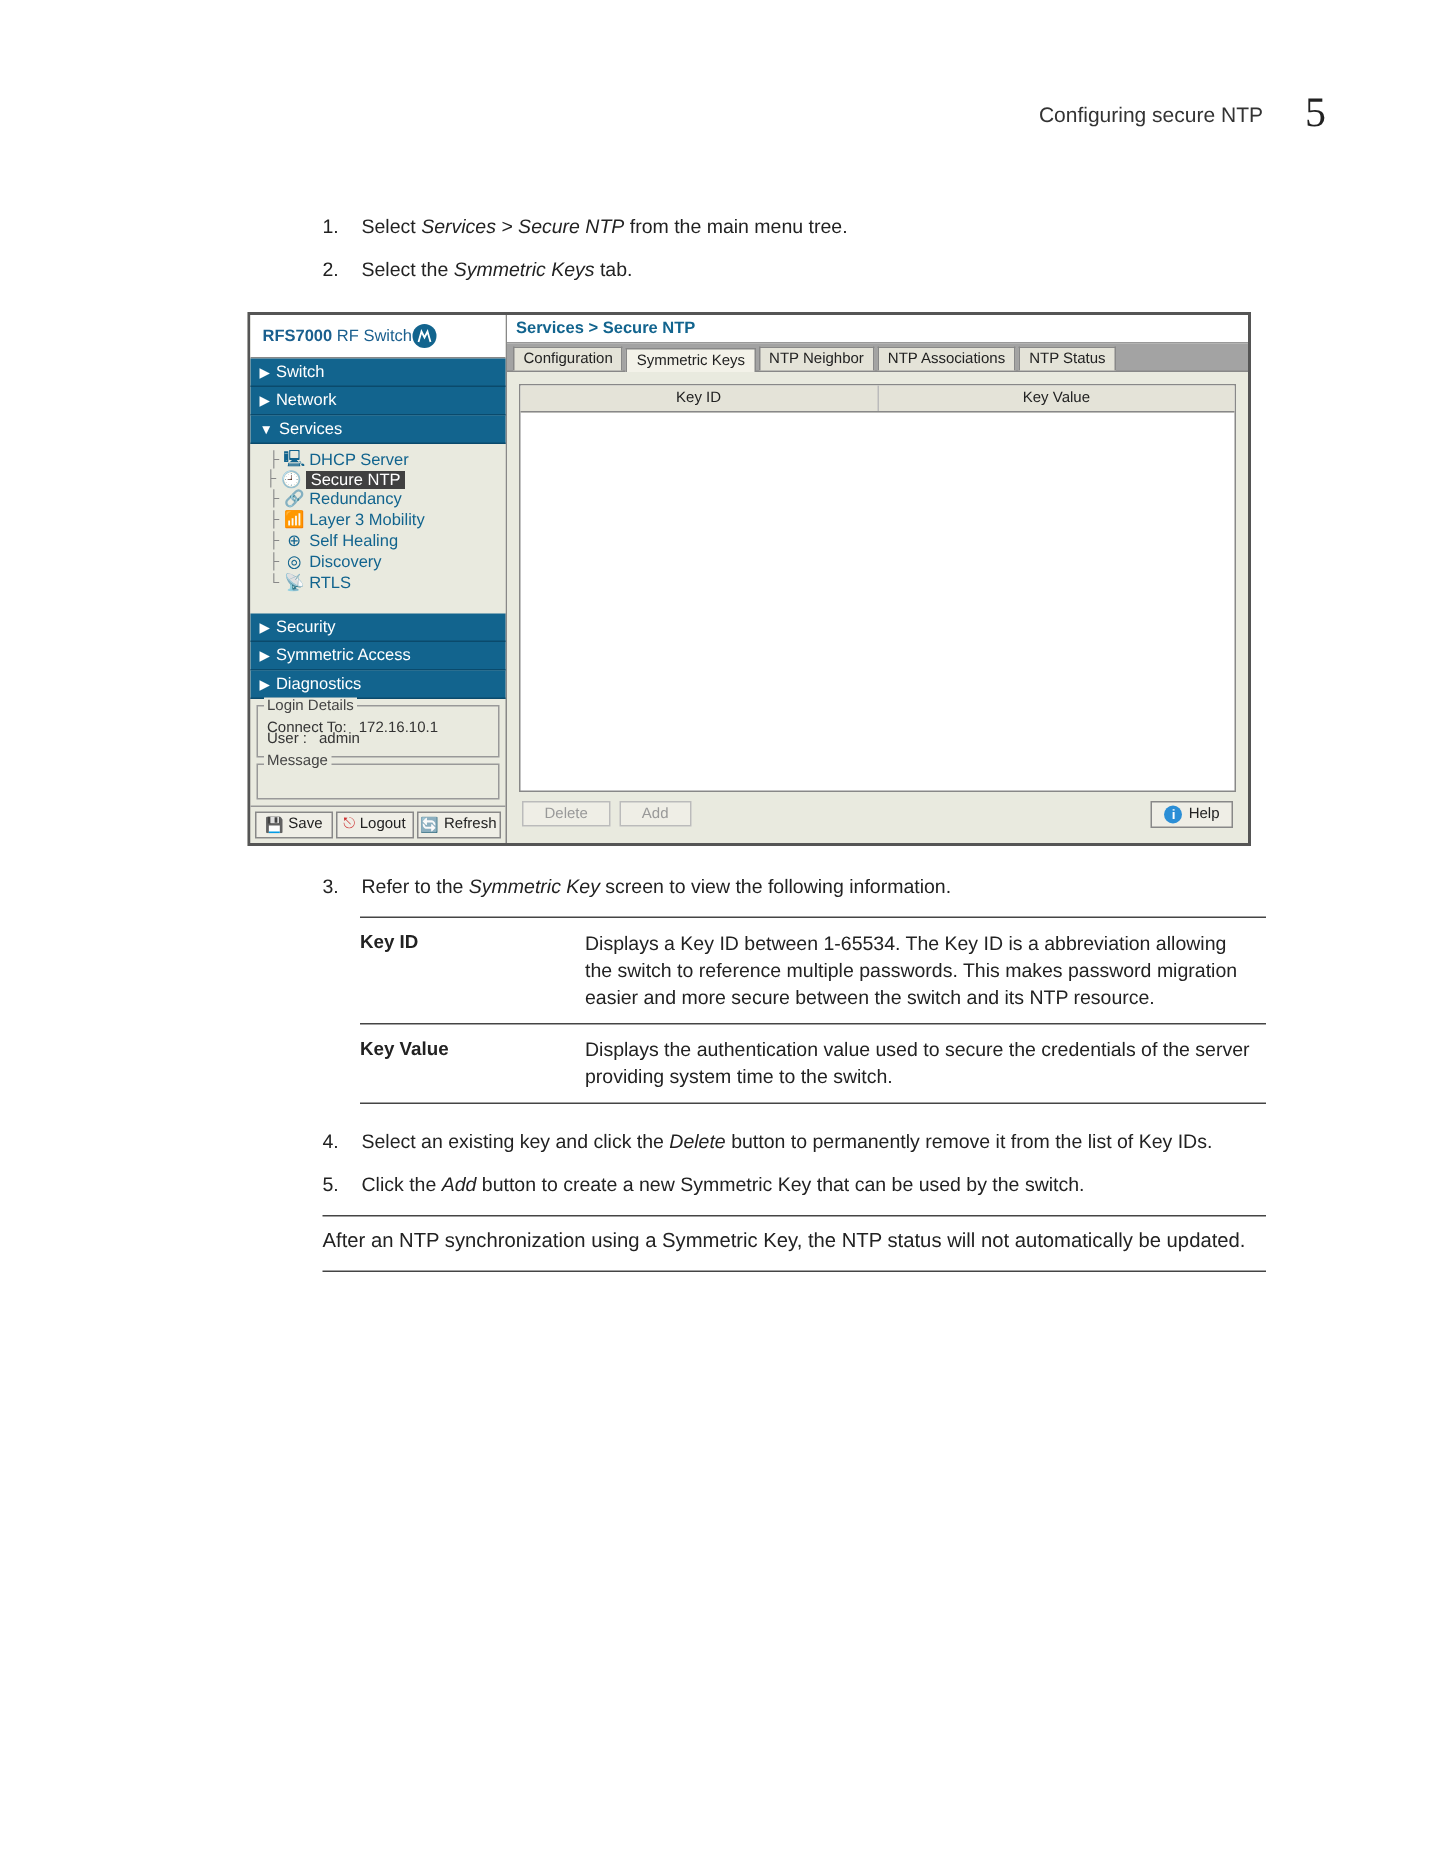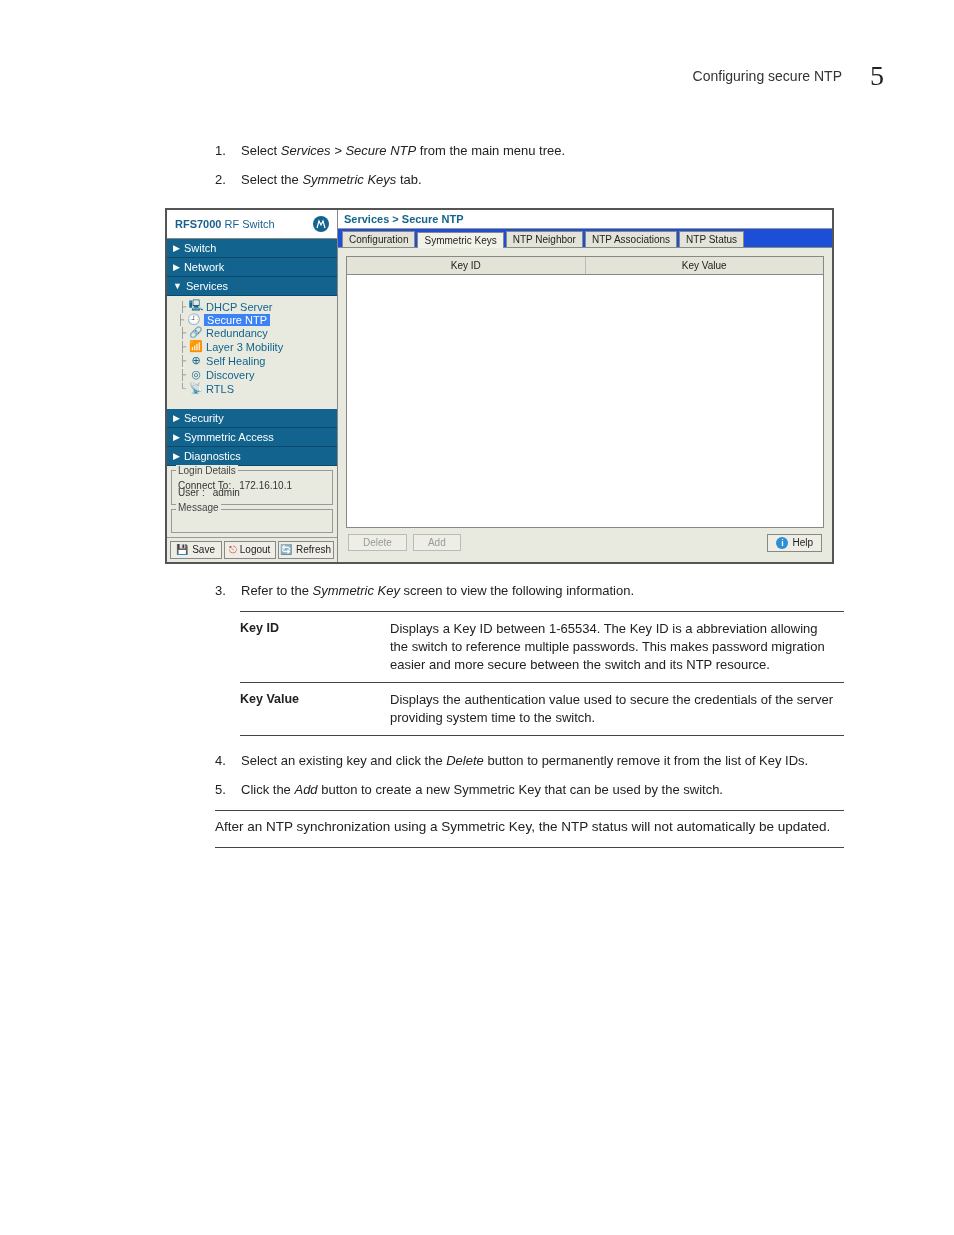--- a/index.html
+++ b/index.html
@@ -41,21 +41,21 @@
     display: flex;
     flex-direction: column;
     background: #e9eadf;
   }
   .side-title {
     background: #fff;
     padding: 6px 8px;
     color: #1a5f8e;
     font-weight: normal;
     border-bottom: 1px solid #888;
-    display:flex; justify-content:space-between; align-items:center;
+    display:flex; justify-content:flex-start; align-items:center;
   }
   .moto-icon {
     width:16px; height:16px; border-radius:50%;
     background:#12648e; display:flex; align-items:center; justify-content:center;
   }
   .moto-icon svg { width:10px; height:10px; }
   .nav-item {
     background: #12648e;
     color: #fff;
     padding: 3px 6px;
@@ -63,40 +63,40 @@
     display:flex; align-items:center; gap:4px;
     cursor:pointer;
   }
   .nav-item .caret { font-size:9px; }
   .tree {
     background: #e9eadf;
     flex:1;
     padding: 4px 2px 4px 10px;
   }
   .tree-row { display:flex; align-items:center; gap:4px; padding:1px 2px; color:#12648e; }
-  .tree-row.sel { background:#3b82f6; color:#fff; display:inline-flex; padding:0 3px;}
+  .tree-row.sel { background:#404040; color:#fff; display:inline-flex; padding:0 3px;}
   .tree-tick { color:#888; font-size:10px;}
   .tree-icon { width:12px; height:12px; display:flex; align-items:center; justify-content:center; }
   .login-box {
     border:1px solid #999; margin:4px; padding:4px 6px; font-size:10px; color:#333;
   }
   .login-box .legend { position:relative; top:-10px; left:-2px; background:#e9eadf; padding:0 2px; color:#444;}
   .login-row { display:flex; gap:8px; margin-top:-6px; margin-bottom:2px;}
   .msg-box { border:1px solid #999; margin:0 4px 4px 4px; height:18px; padding:2px 6px; font-size:10px; color:#444;}
   .msg-box .legend { position:relative; top:-10px; left:-2px; background:#e9eadf; padding:0 2px;text-align:center;}
   .side-buttons { display:flex; gap:2px; padding:3px; border-top:1px solid #999;}
   .sbtn {
     flex:1; border:1px solid #888; background:#efeee6; font-size:10px;
     padding:2px 2px; display:flex; align-items:center; justify-content:center; gap:3px;
     cursor:pointer;
   }
   
   .main { flex:1; display:flex; flex-direction:column; background:#e9eadf; }
   .breadcrumb { color:#12648e; font-weight:bold; padding:3px 6px; background:#fff; border-bottom:1px solid #999;}
-  .tabs-row { display:flex; background:#1d4ed8; padding:2px 4px 0 4px; border-bottom:1px solid #888;}
+  .tabs-row { display:flex; background:#a3a3a3; padding:2px 4px 0 4px; border-bottom:1px solid #888;}
   .tab {
     border:1px solid #888; border-bottom:none; padding:2px 6px; margin-right:2px;
     background:#e4e3d8; font-size:10px; cursor:pointer;
   }
   .tab.active { background:#f3f2e9; font-weight:normal; position:relative; top:1px;}
   .content { flex:1; padding:8px; display:flex; flex-direction:column; }
   .table-box { flex:1; border:1px solid #888; background:#fff; min-height:270px; }
   .thead { display:flex; background:#e4e3d8; border-bottom:1px solid #888;}
   .th { flex:1; text-align:center; padding:3px 4px; font-size:10px; border-right:1px solid #bbb;}
   .th:last-child{border-right:none;}

